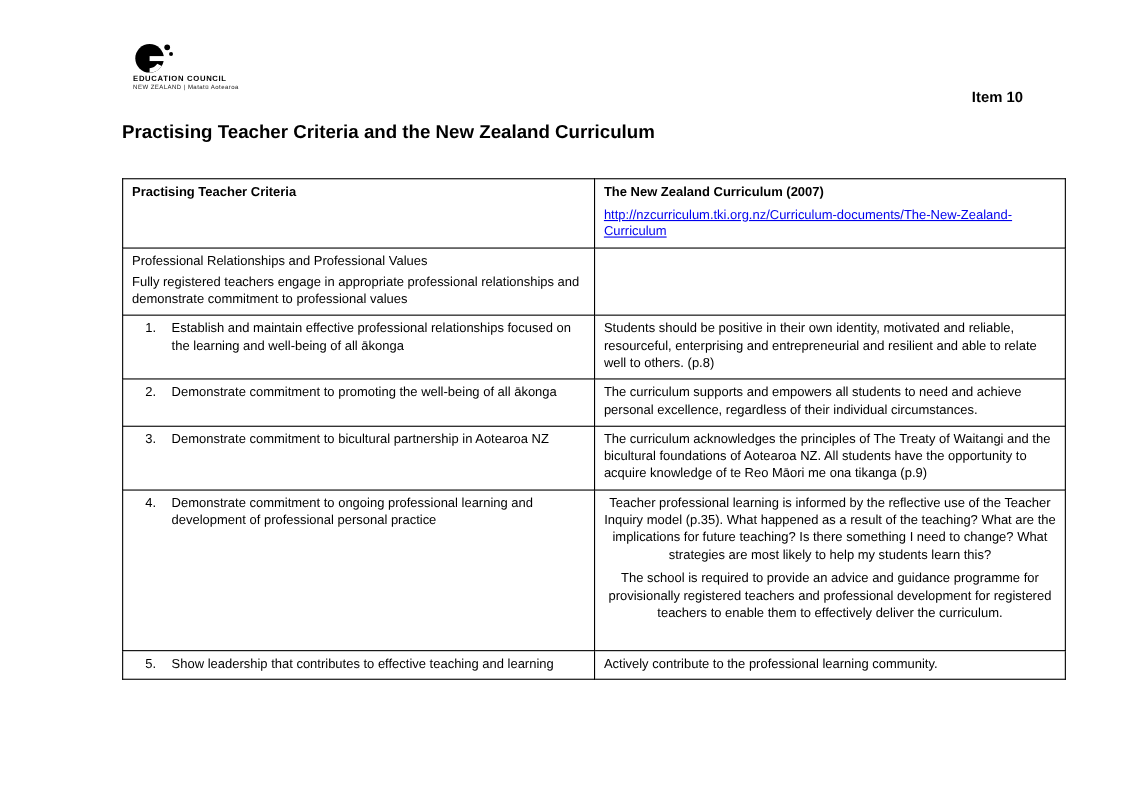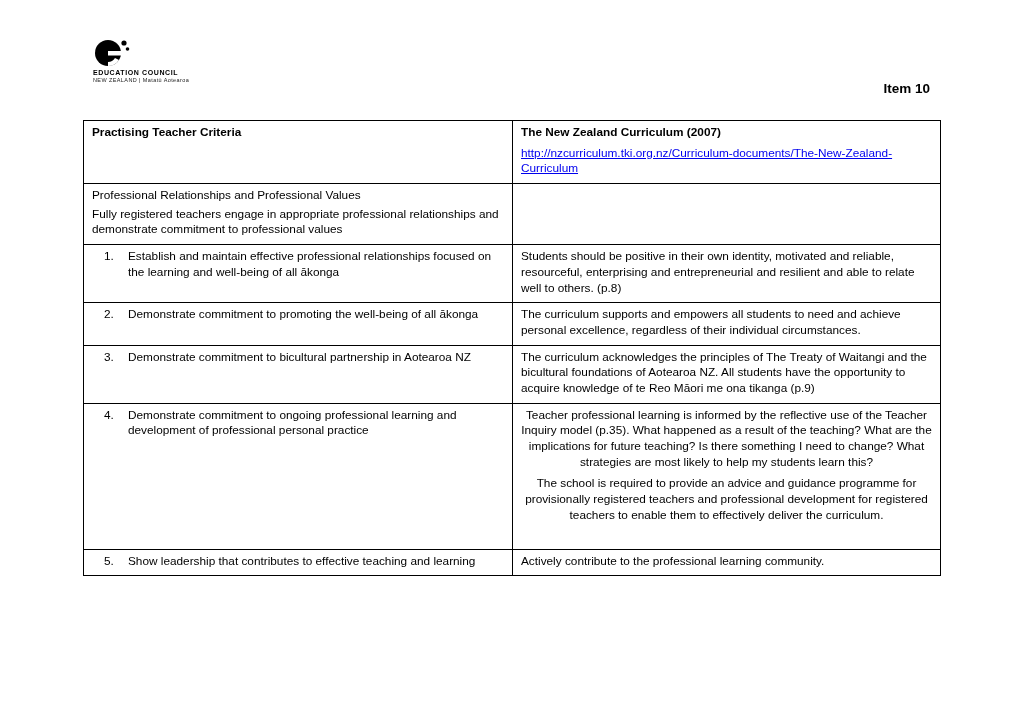--- a/index.html
+++ b/index.html
@@ -6,21 +6,21 @@
   html, body { background: #ffffff; }
   body {
     width: 1020px; height: 720px;
     font-family: "Liberation Sans", sans-serif;
     color: #000;
     position: relative;
     overflow: hidden;
   }
   .page {
     position: absolute; inset: 0;
-    padding: 36px 80px 0 83px;
+    padding: 36px 80px 0 111px;
   }
   
   .header-band { position: relative; height: 52px; }
   .logo { position: absolute; left: 10px; top: 0; width: 110px; }
   .logo-glyph { display: block; }
   .logo-name {
     font-size: 7px; font-weight: bold; letter-spacing: 0.6px;
     margin-top: 1px; white-space: nowrap;
   }
   .logo-sub {
@@ -91,20 +91,21 @@
         <path d="M15 30 a13 13 0 0 0 11 -6 l-4 -2 a9 9 0 0 1 -7 4 z" fill="#fff"></path>
         <circle cx="31" cy="7" r="2.6" fill="#000"></circle>
         <circle cx="34.5" cy="13" r="1.8" fill="#000"></circle>
       </svg>
       <div class="logo-name">EDUCATION COUNCIL</div>
       <div class="logo-sub">NEW ZEALAND | Matatū Aotearoa</div>
     </div>
     <div class="item-label">Item 10</div>
   </div>
 
+  <h1 class="doc-title">Practising Teacher Criteria and the New Zealand Curriculum</h1>
 
   <table class="criteria">
     <colgroup>
         <col class="c-left">
         <col class="c-right">
       </colgroup>
     <tbody>
 
       <tr>
         <td class="th-left hdr-left">Practising Teacher Criteria</td>

